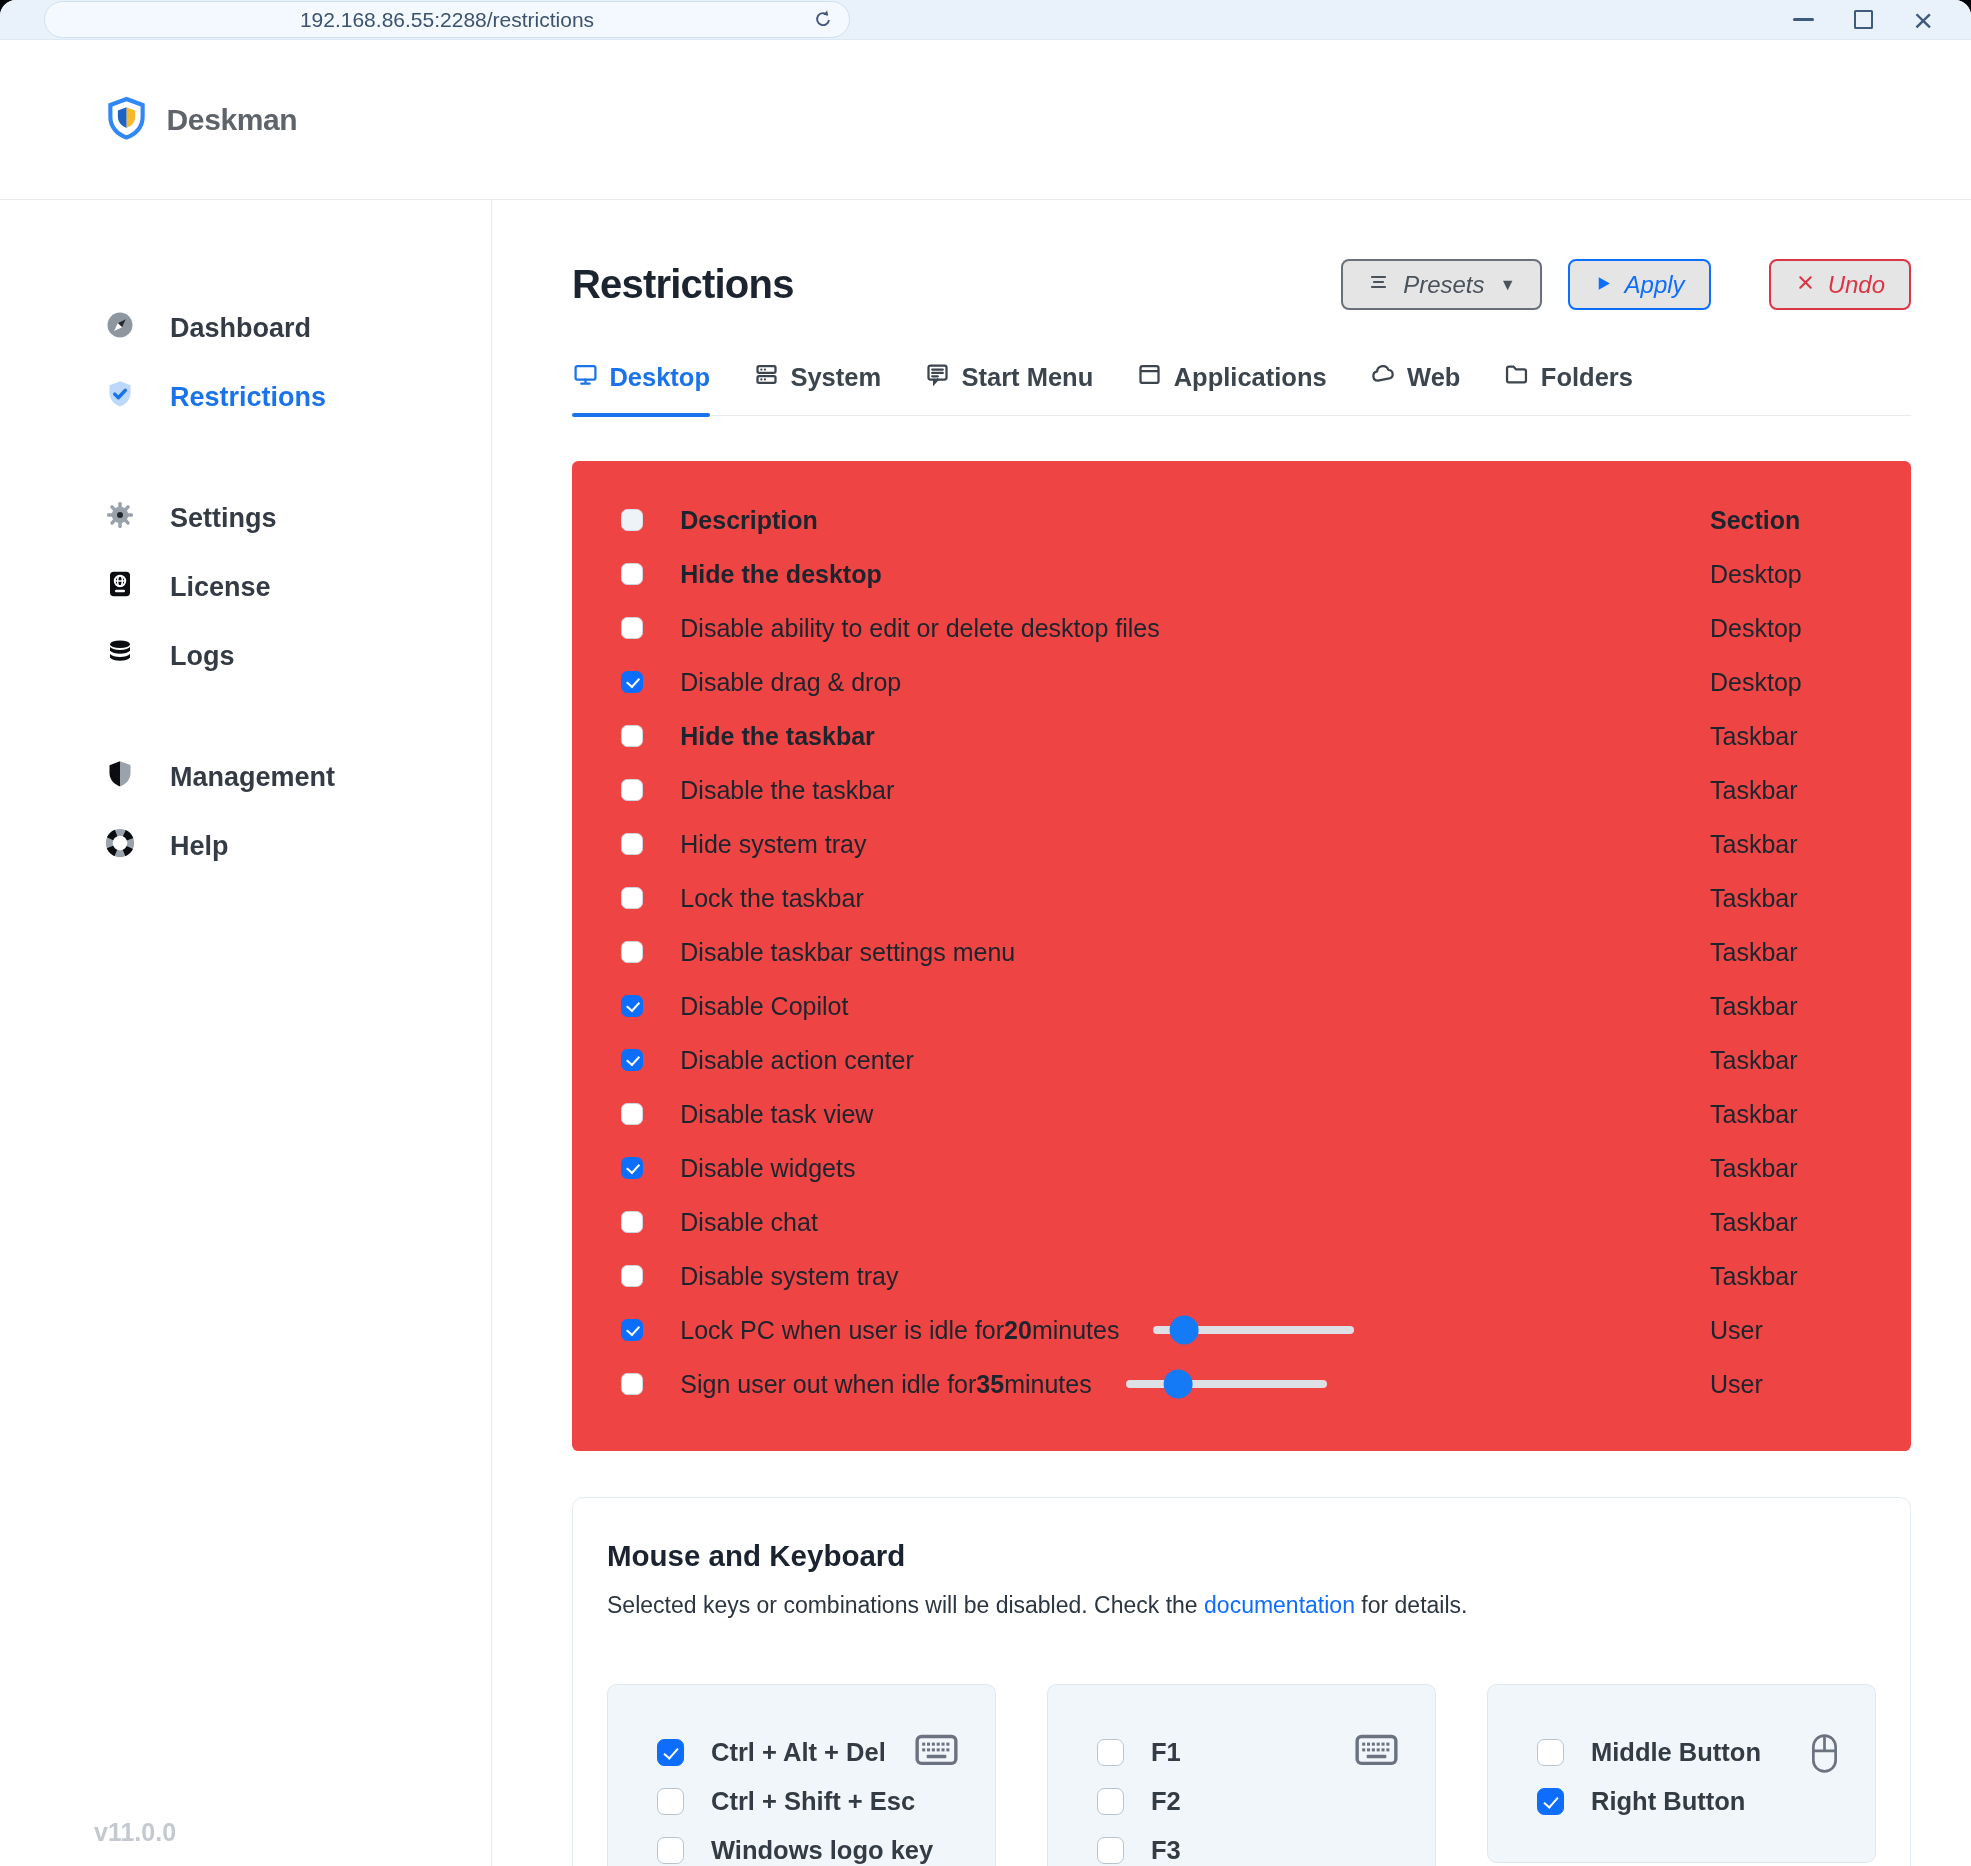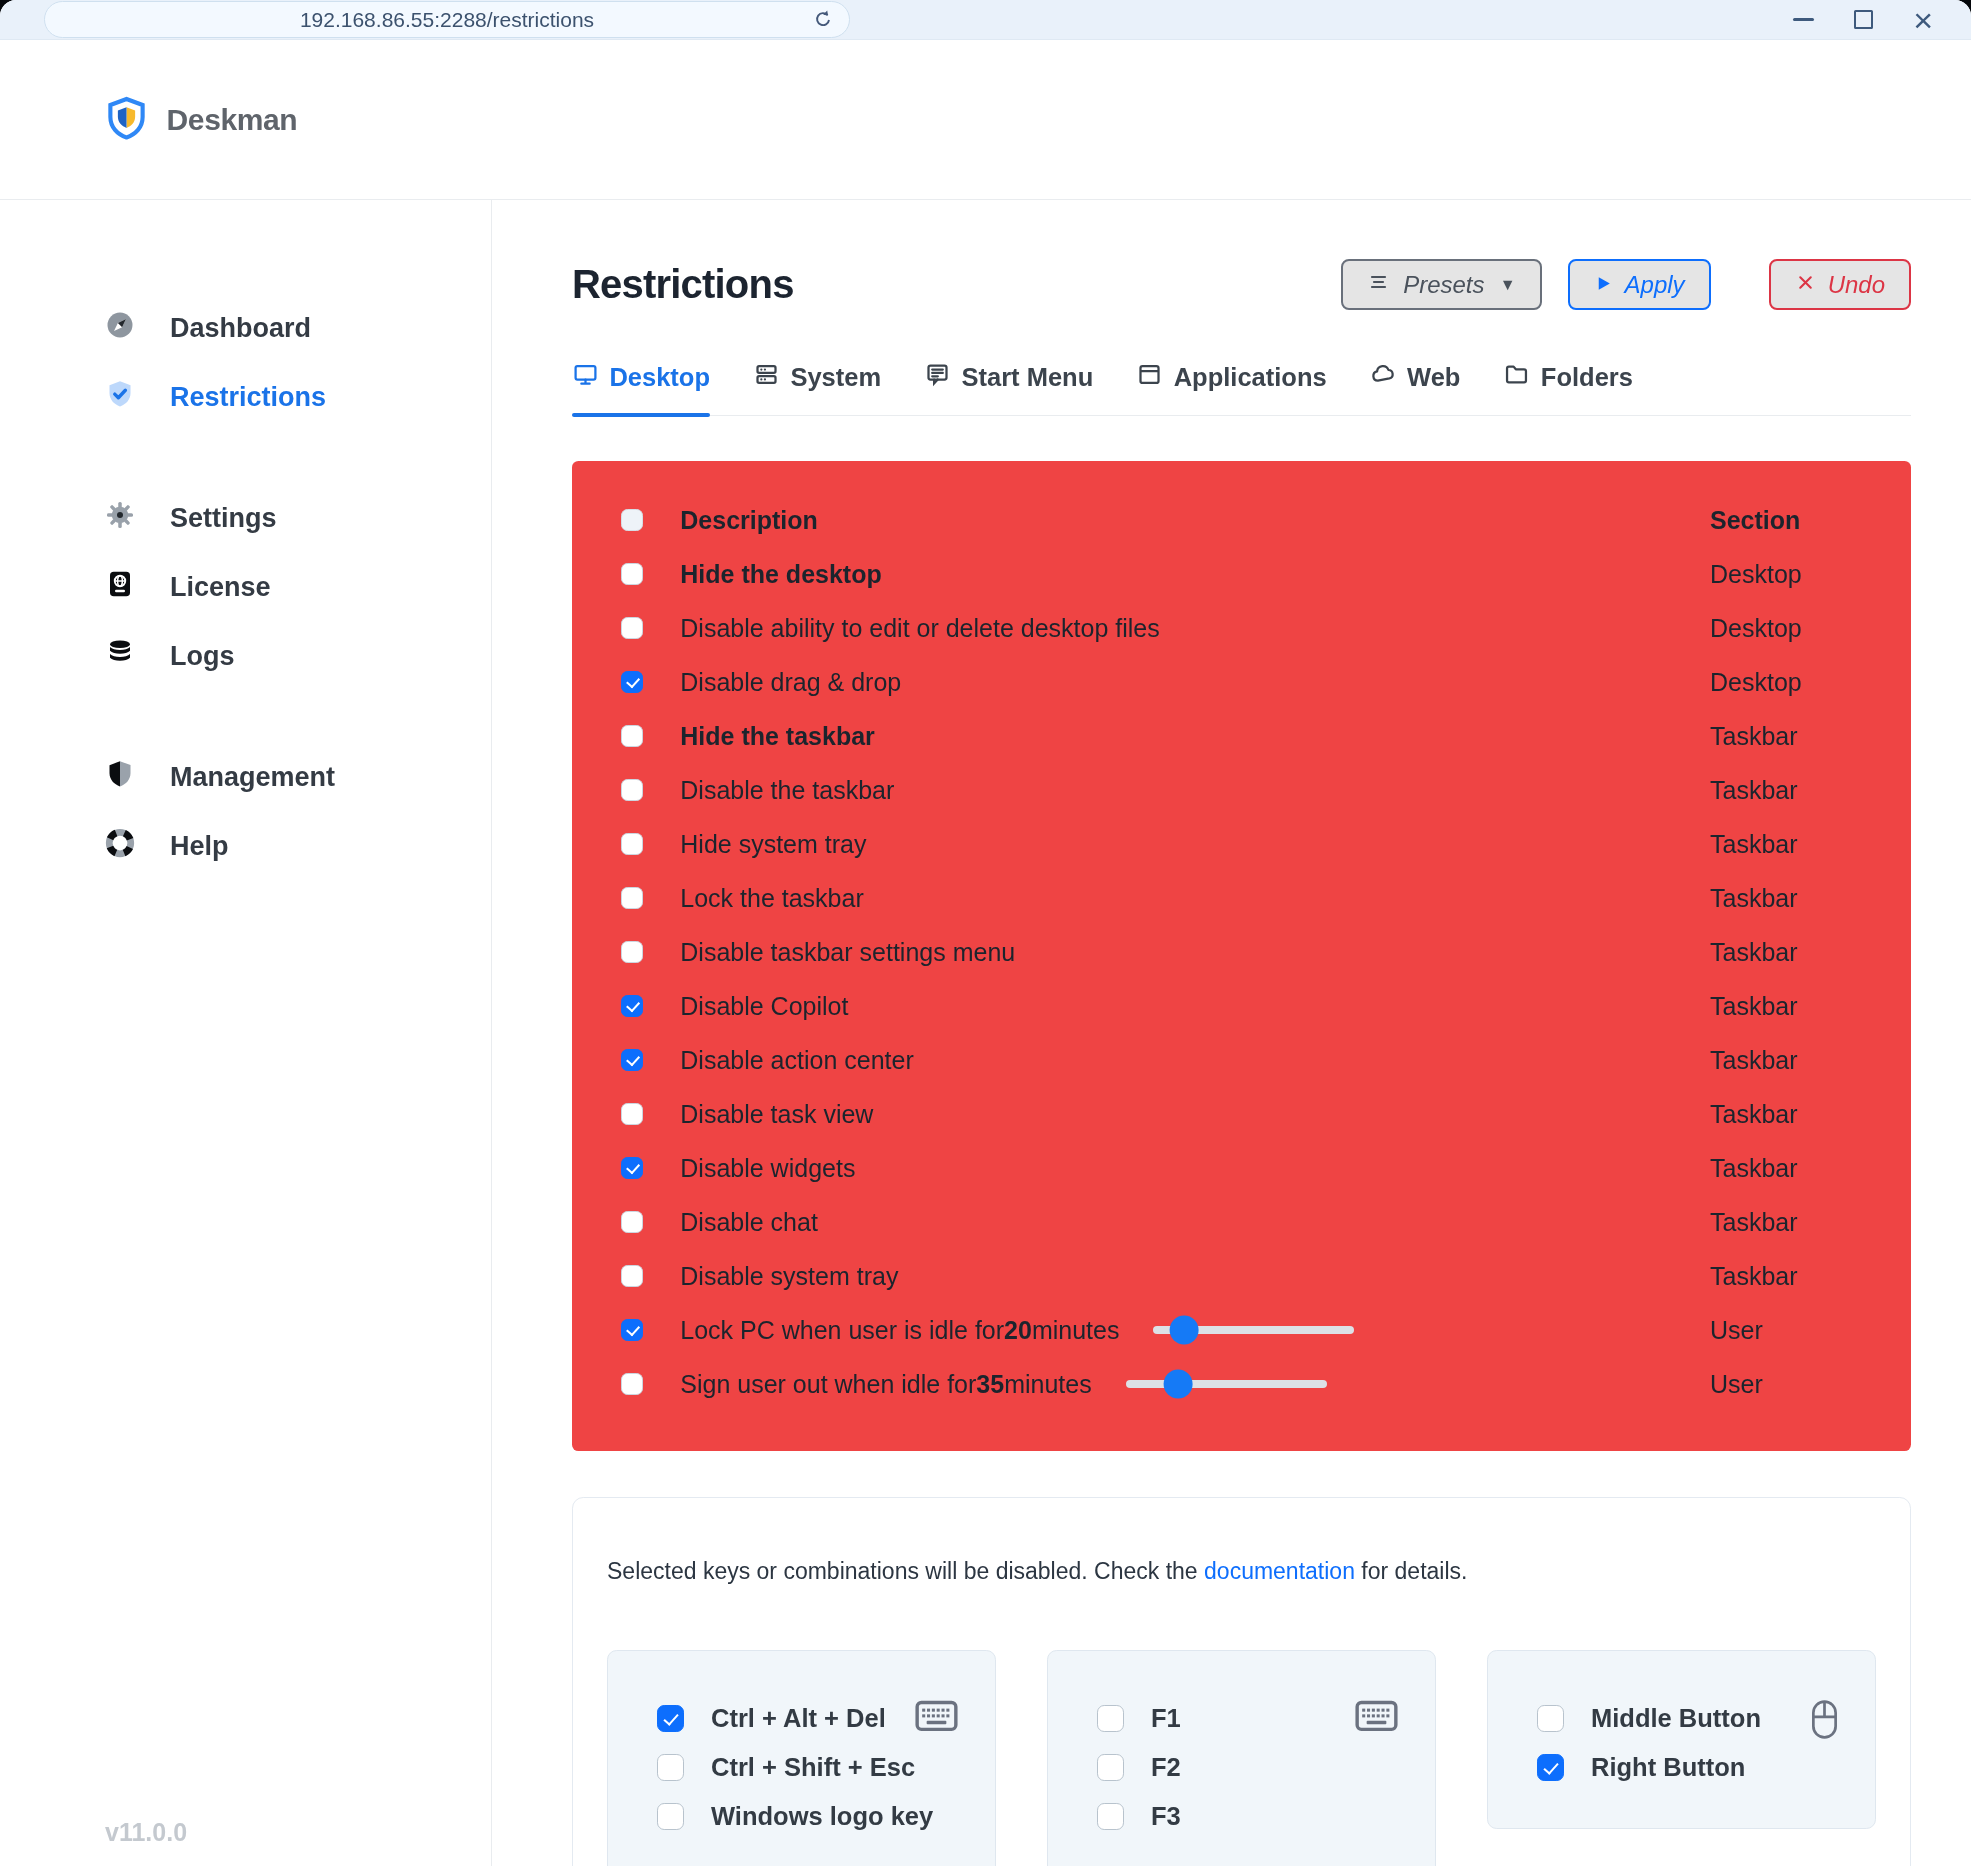--- a/index.html
+++ b/index.html
@@ -25,21 +25,21 @@
   .avatar{width:35px;height:35px;border-radius:50%;background:#cfe2fd;position:relative;overflow:hidden;margin-left:21px;}
   .avatar::before{content:"";position:absolute;left:11.2px;top:6.4px;width:12.8px;height:12.8px;border-radius:50%;background:#3e82f7;}
   .avatar::after{content:"";position:absolute;left:5.6px;top:21.5px;width:24px;height:16px;border-radius:12px 12px 0 0;background:#3e82f7;}
 
   
   .body-row{display:flex;height:1682px;}
   .sidebar{width:492px;flex:0 0 492px;border-right:1.6px solid #e9ecef;padding-top:94px;position:relative;}
   .side-item{display:flex;align-items:center;gap:35px;padding-left:105px;height:69px;font-size:27px;font-weight:600;color:#343b44;cursor:pointer;}
   .side-item.active{color:#1a73e8;}
   .side-gap{height:52px;}
-  .version{position:absolute;left:105px;top:1618px;font-size:25px;font-weight:700;color:#c4c9cf;}
+  .version{position:absolute;left:94px;top:1618px;font-size:25px;font-weight:700;color:#c4c9cf;}
 
   .main{flex:1;padding:0 65px 0 80px;}
 
   
   .title-row{margin-top:59px;display:flex;align-items:center;}
   .page-title{font-size:40px;font-weight:800;color:#1c2430;letter-spacing:-0.8px;margin:0;}
   .btns{margin-left:auto;display:flex;gap:26px;}
   .btn{height:51px;border-radius:8px;background:#e5e5e5;display:flex;align-items:center;gap:12px;padding:12px 24px;font-size:24px;font-weight:500;cursor:pointer;font-style:italic;}
   .btn-presets{border:2px solid #69707b;color:#4a525c;}
   .btn-apply{border:2px solid #0d6efd;color:#0d6efd;}
@@ -379,20 +379,21 @@
     <span class="rlabel">Sign user out when idle for <b>35</b> minutes</span>
     <span class="slider" style="display: block;">
                 <span class="thumb" style="left: 26%;"></span>
               </span>
     <span class="rsection">User</span>
   </div>
 </div>
       </div>
 
       <div class="mk-card">
+        <h2 class="mk-title">Mouse and Keyboard</h2>
         <div class="mk-sub">
           <span>Selected keys or combinations will be disabled. Check the </span><span class="mk-link">documentation</span><span> for details.</span>
         </div>
         <div class="groups">
   <div class="group">
     <span class="gicon icon-keyboard"><svg width="43" height="35" viewBox="0 0 24 18">
                   <rect x="1.2" y="1.2" width="21.6" height="15" rx="2.4" fill="none" stroke="#6b7280" stroke-width="1.9"></rect>
                   <g fill="#6b7280">
                     <rect x="4" y="4.6" width="1.7" height="1.7"></rect>
                     <rect x="6.7" y="4.6" width="1.7" height="1.7"></rect>

